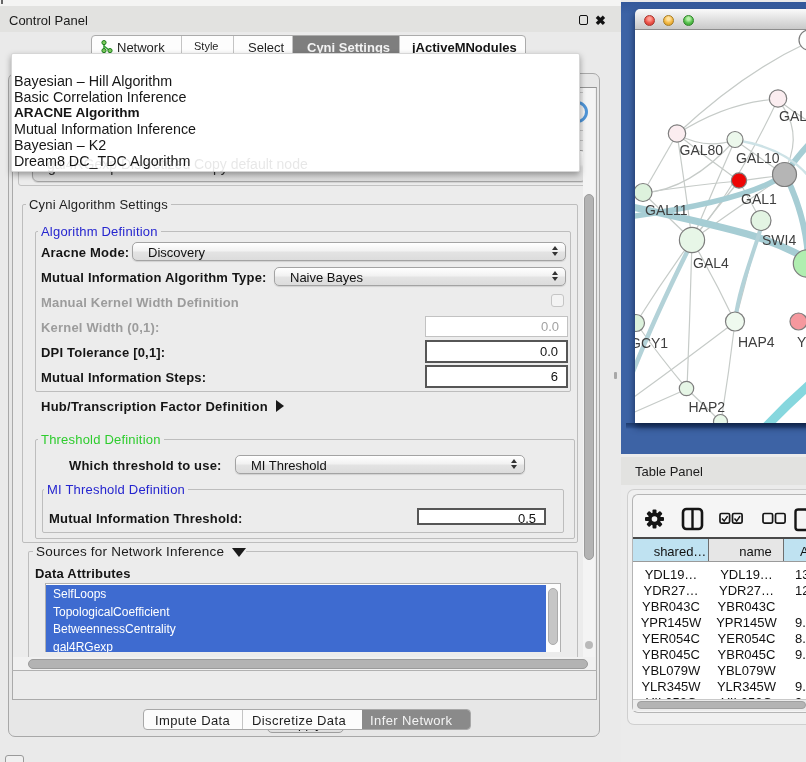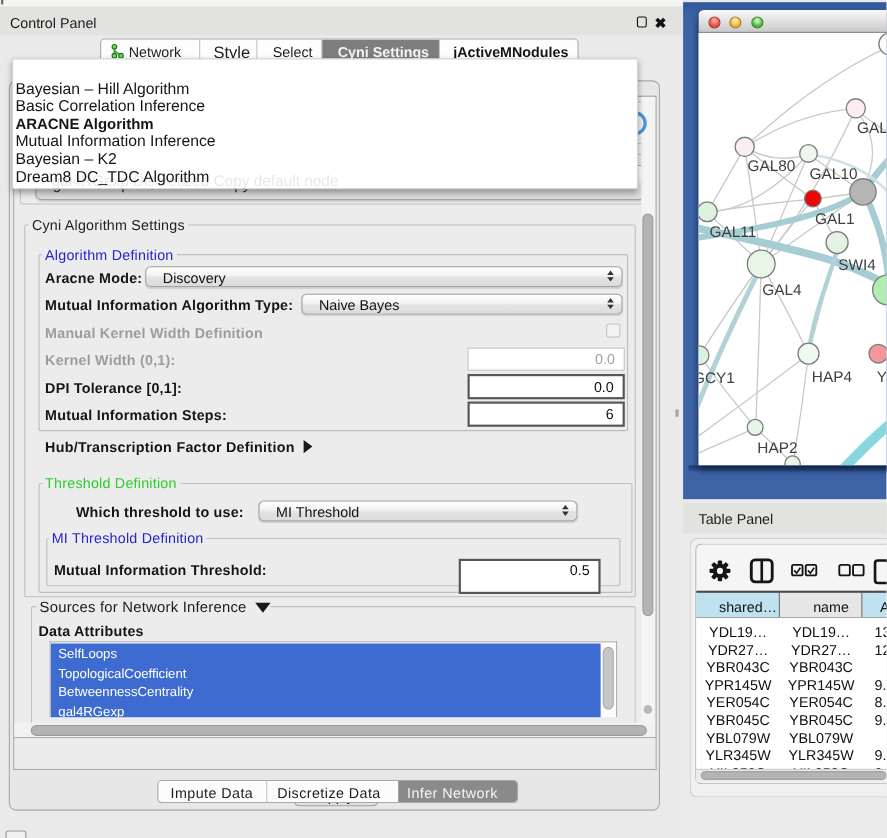--- a/index.html
+++ b/index.html
@@ -43,21 +43,21 @@
     <div class="abs" style="left:88.5px;top:0;width:1px;height:22px;background:#c4c4c4;"></div>
     <div class="abs" style="left:141px;top:0;width:1px;height:22px;background:#c4c4c4;"></div>
     <svg class="abs" style="left:8px;top:4px;" width="14" height="14" viewBox="0 0 14 14">
       <line x1="4" y1="3" x2="4" y2="10" stroke="#2c9c2c" stroke-width="1.4"></line>
       <line x1="4" y1="6" x2="9" y2="10" stroke="#2c9c2c" stroke-width="1.4"></line>
       <circle cx="4" cy="2.6" r="2.1" fill="#7ccc5c" stroke="#1c7c1c" stroke-width="1"></circle>
       <circle cx="4" cy="10.6" r="2.1" fill="#7ccc5c" stroke="#1c7c1c" stroke-width="1"></circle>
       <circle cx="10" cy="10.6" r="2.1" fill="#7ccc5c" stroke="#1c7c1c" stroke-width="1"></circle>
     </svg>
     <div class="abs" style="left:25px;top:3.5px;font-size:13px;color:#1e1e1e;">Network</div>
-    <div class="abs" style="left:102px;top:3.5px;font-size:15px;color:#1e1e1e;">Style</div>
+    <div class="abs" style="left:102px;top:3.5px;font-size:11px;color:#1e1e1e;">Style</div>
     <div class="abs" style="left:156px;top:3.5px;font-size:13px;color:#1e1e1e;">Select</div>
     <div class="abs" style="left:201px;top:0;width:106px;height:22px;background:#7e7e7e;"></div>
     <div class="abs" style="left:215px;top:3.5px;font-size:13px;font-weight:bold;color:#f4f4f4;">Cyni Settings</div>
     <div class="abs" style="left:320px;top:3.5px;font-size:13px;font-weight:bold;color:#141414;">jActiveMNodules</div>
   </div>
 
   <div class="combo" style="left:32px;top:150px;width:555px;height:32px;border-radius:6px;">
       <div class="ct" style="line-height:32px;font-size:14px;color:#333;">gal4RGexp Discretized Copy default node</div>
     </div>
 
@@ -105,21 +105,21 @@
   <div class="combo" style="left:235px;top:455px;width:290px;height:19px;">
     <div class="ct" style="line-height:19px;">MI Threshold</div>
     <div class="carr" style="top:3px;">
         <div class="tri-u"></div>
         <div class="tri-d"></div>
       </div>
   </div>
   <div class="group" style="left:42px;top:489px;width:522px;height:44px;"></div>
   <div class="gtitle" style="left:44px;top:482px;background:#ececec;color:#2525cf;">MI Threshold Definition</div>
   <div class="lbl abs" style="left:49px;top:511px;">Mutual Information Threshold:</div>
-  <div class="field" style="left:417px;top:508px;width:129px;height:32px;border:2px solid #565656;color:#111;line-height:17px;padding-right:8px;">0.5</div>
+  <div class="field" style="left:417px;top:508px;width:129px;height:17px;border:2px solid #565656;color:#111;line-height:17px;padding-right:8px;">0.5</div>
 
   <div class="group" style="left:28px;top:551px;width:550px;height:120px;border-bottom:none;"></div>
   <div class="gtitle" style="left:33px;top:544px;background:#ececec;color:#1c1c1c;padding-right:22px;font-size:13.5px;">Sources for Network Inference</div>
   <div class="abs" style="left:232px;top:548px;width:0;height:0;border-left:7px solid transparent;border-right:7px solid transparent;border-top:9px solid #1a1a1a;"></div>
   <div class="lbl abs" style="left:35px;top:566px;">Data Attributes</div>
 
   <div class="abs" style="left:45px;top:583px;width:516px;height:69px;background:#fdfdfd;border:1px solid #b0b0b0;border-bottom:none;overflow:hidden;">
     <div class="abs" style="left:0;top:1px;width:500px;height:80px;background:#3e6bd0;"></div>
     <div class="abs" style="left:7px;top:3px;font-size:12px;color:#fff;">SelfLoops</div>
     <div class="abs" style="left:7px;top:21px;font-size:12px;color:#fff;">TopologicalCoefficient</div>

